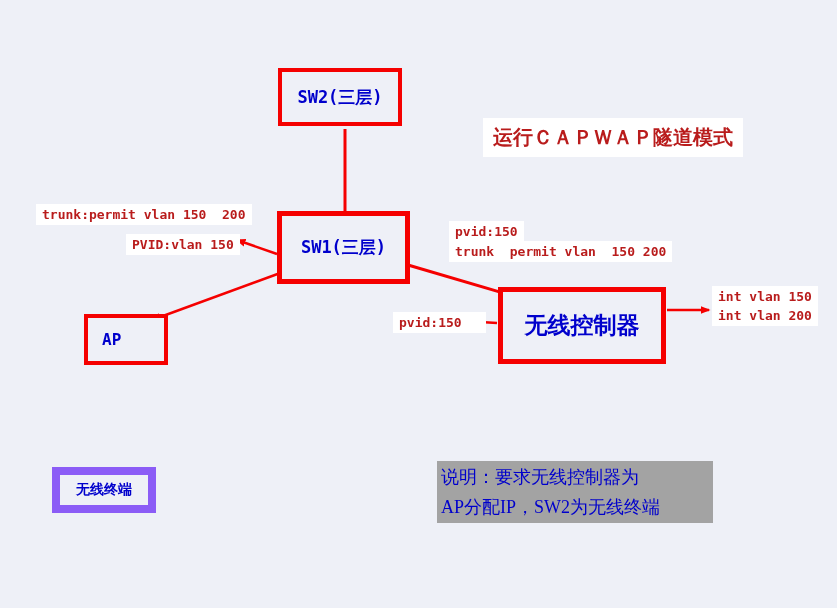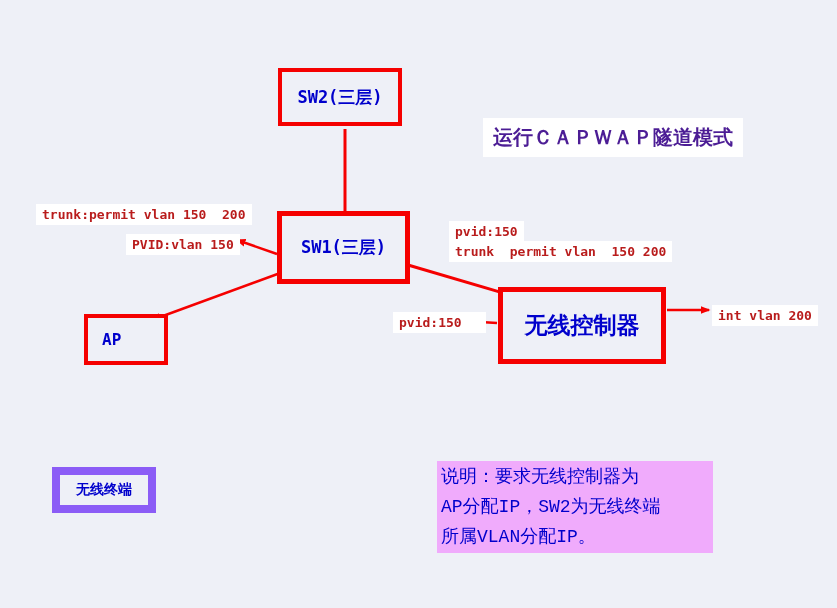--- a/index.html
+++ b/index.html
@@ -43,36 +43,36 @@
     font-size: 13px;
     padding: 3px 6px;
     white-space: pre;
   }
 
   .title-banner {
     position: absolute;
     left: 483px;
     top: 118px;
     background: #ffffff;
-    color: #4c1d95;
+    color: #b91c1c;
     font-family: "DejaVu Serif", serif;
     font-weight: bold;
     font-size: 20px;
     padding: 6px 10px;
     white-space: pre;
   }
 
   .note-block {
     position: absolute;
     left: 437px;
     top: 461px;
     width: 276px;
-    background: #f0abfc;
+    background: #a3a3a3;
     color: #0000cc;
-    font-family: Liberation Mono, monospace;
+    font-family: Liberation Serif, serif;
     font-size: 18px;
     line-height: 30px;
     padding: 1px 4px;
     box-sizing: border-box;
   }
 
   .wires {
     position: absolute;
     left: 0;
     top: 0;
@@ -129,21 +129,21 @@
   <div class="title-banner">运行ＣＡＰＷＡＰ隧道模式</div>
 
   <div class="cfg" style="left:36px; top:204px;">trunk:permit vlan 150  200</div>
   <div class="cfg" style="left:126px; top:234px;">PVID:vlan 150</div>
 
   <div class="cfg" style="left:449px; top:221px;">pvid:150</div>
   <div class="cfg" style="left:449px; top:241px;">trunk  permit vlan  150 200</div>
 
   <div class="cfg" style="left:393px; top:312px; padding-right:24px;">pvid:150</div>
 
+  <div class="cfg" style="left:712px; top:286px;">int vlan 150</div>
   <div class="cfg" style="left:712px; top:305px;">int vlan 200</div>
 
   <div class="note-block">
     <div>说明：要求无线控制器为</div>
     <div>AP分配IP，SW2为无线终端</div>
-    <div>所属VLAN分配IP。</div>
   </div>
 
 </div>
 
 </body></html>

